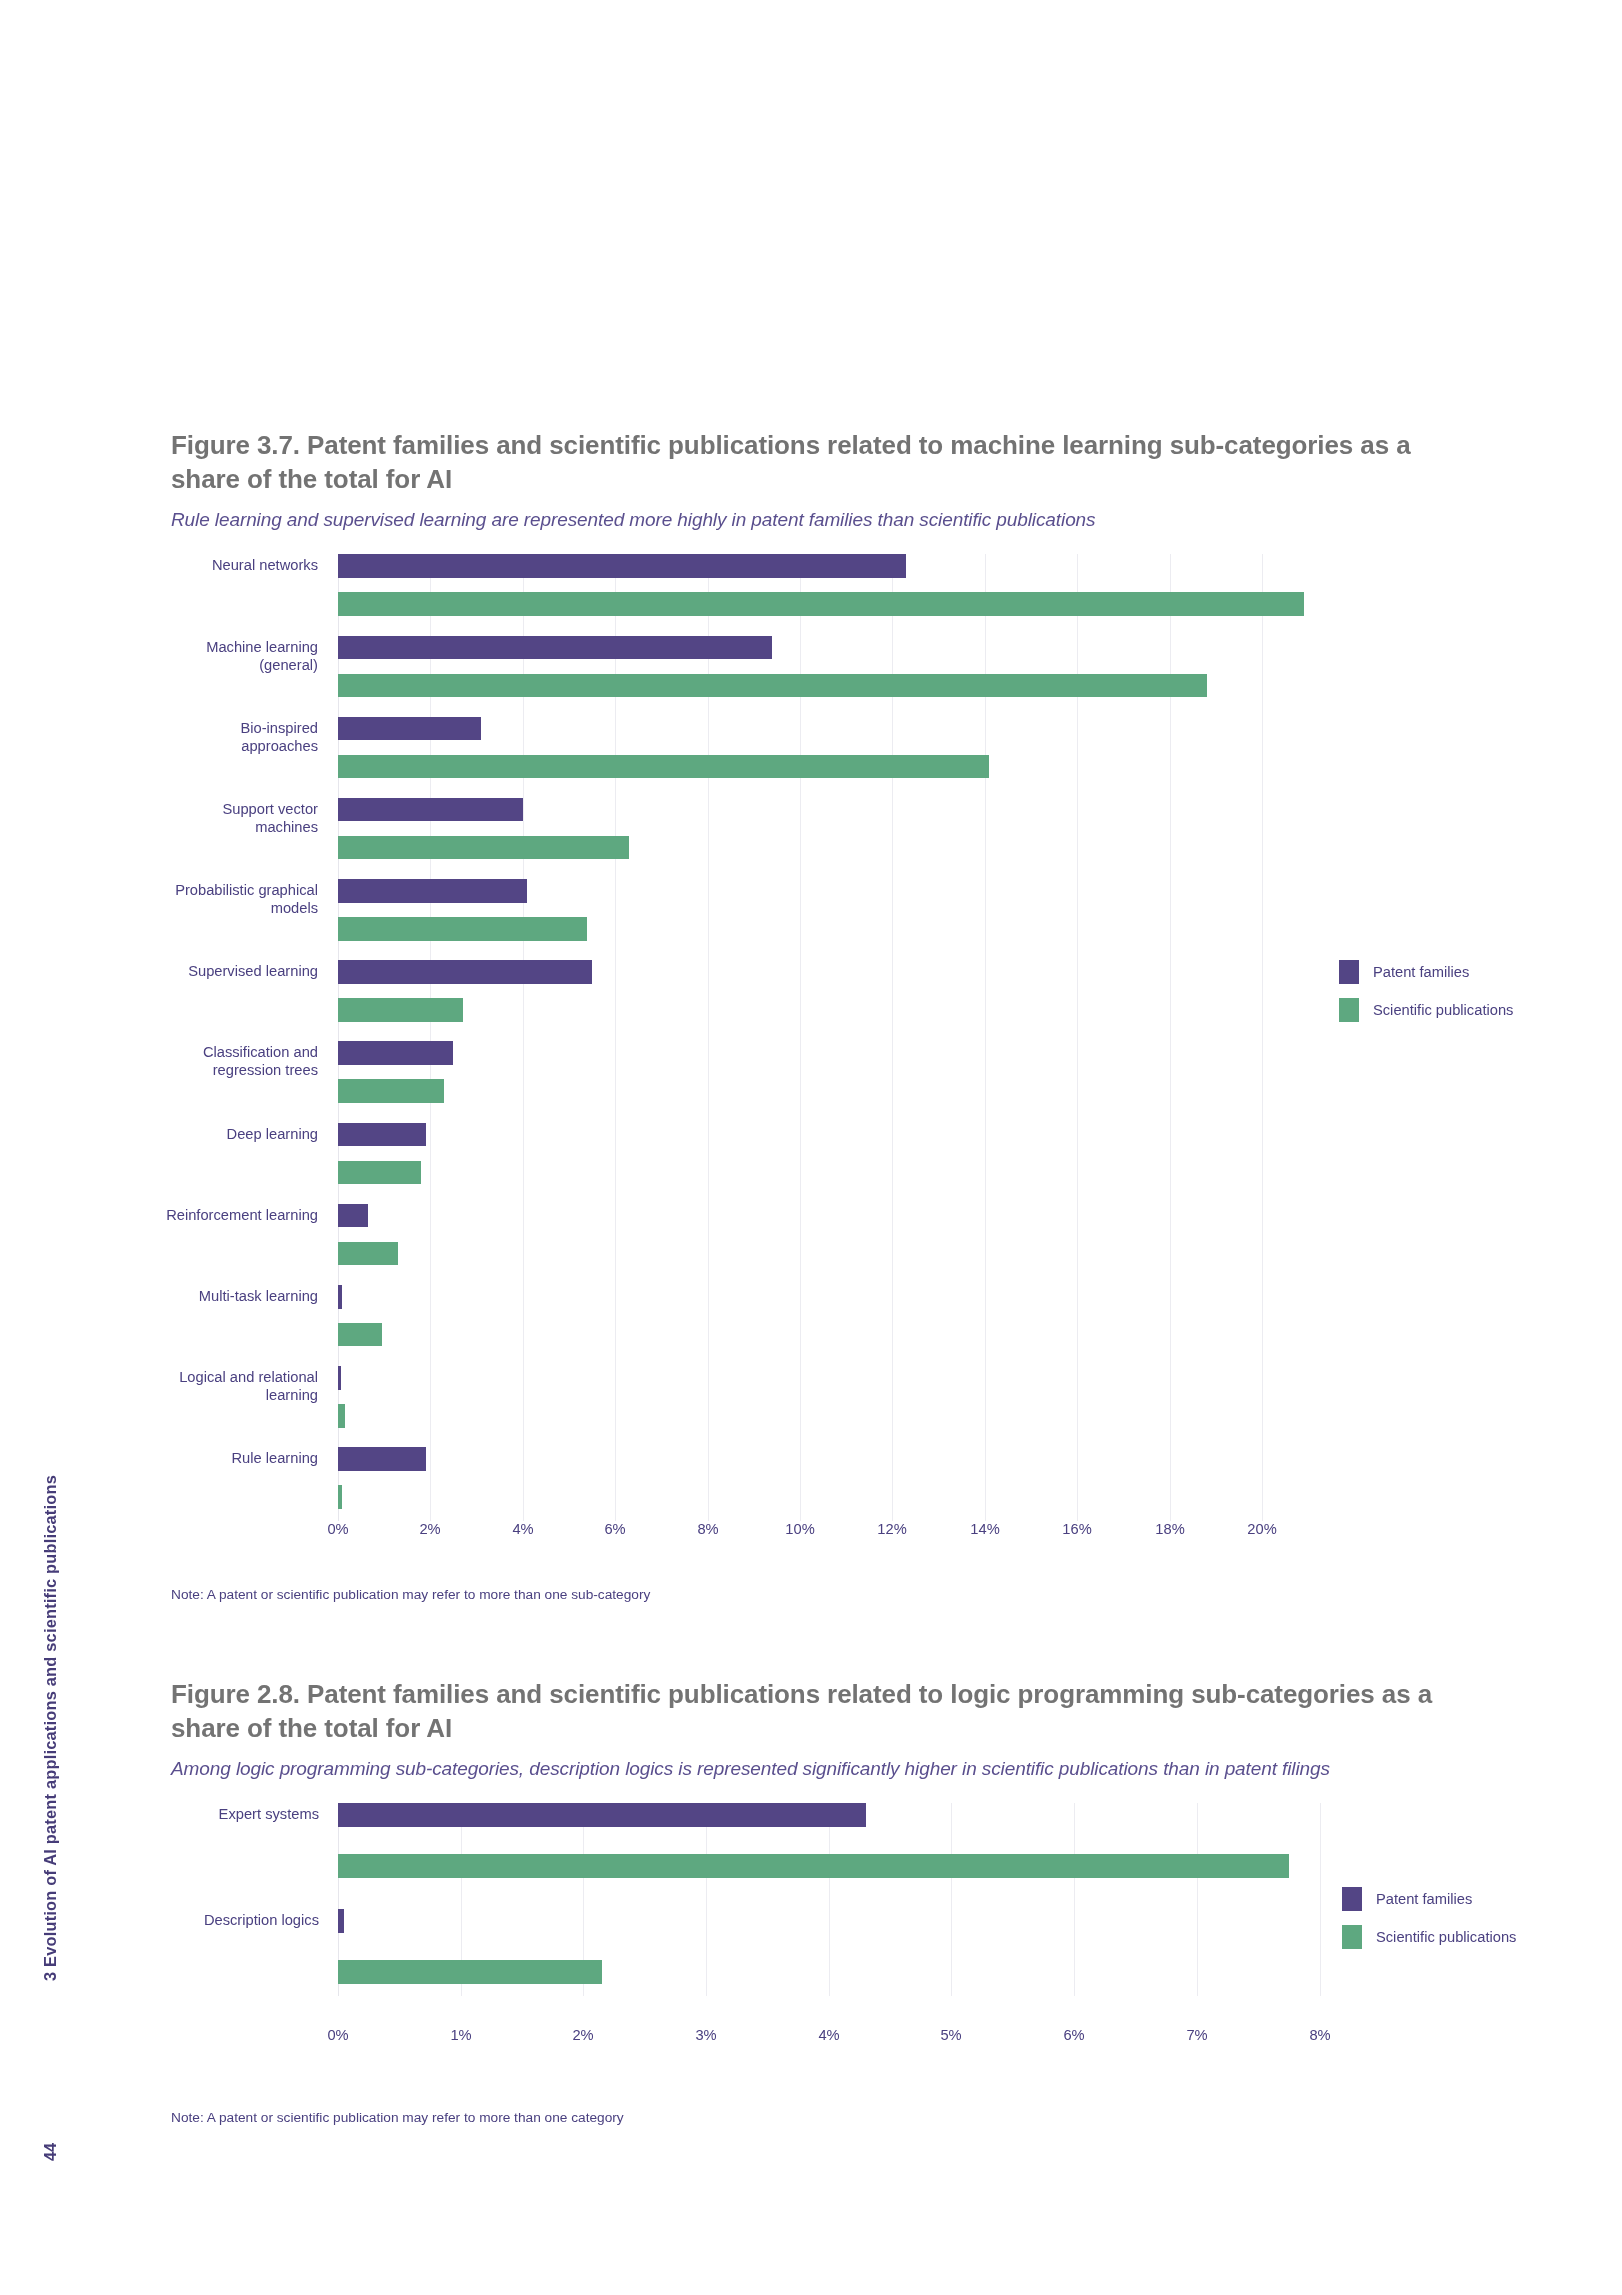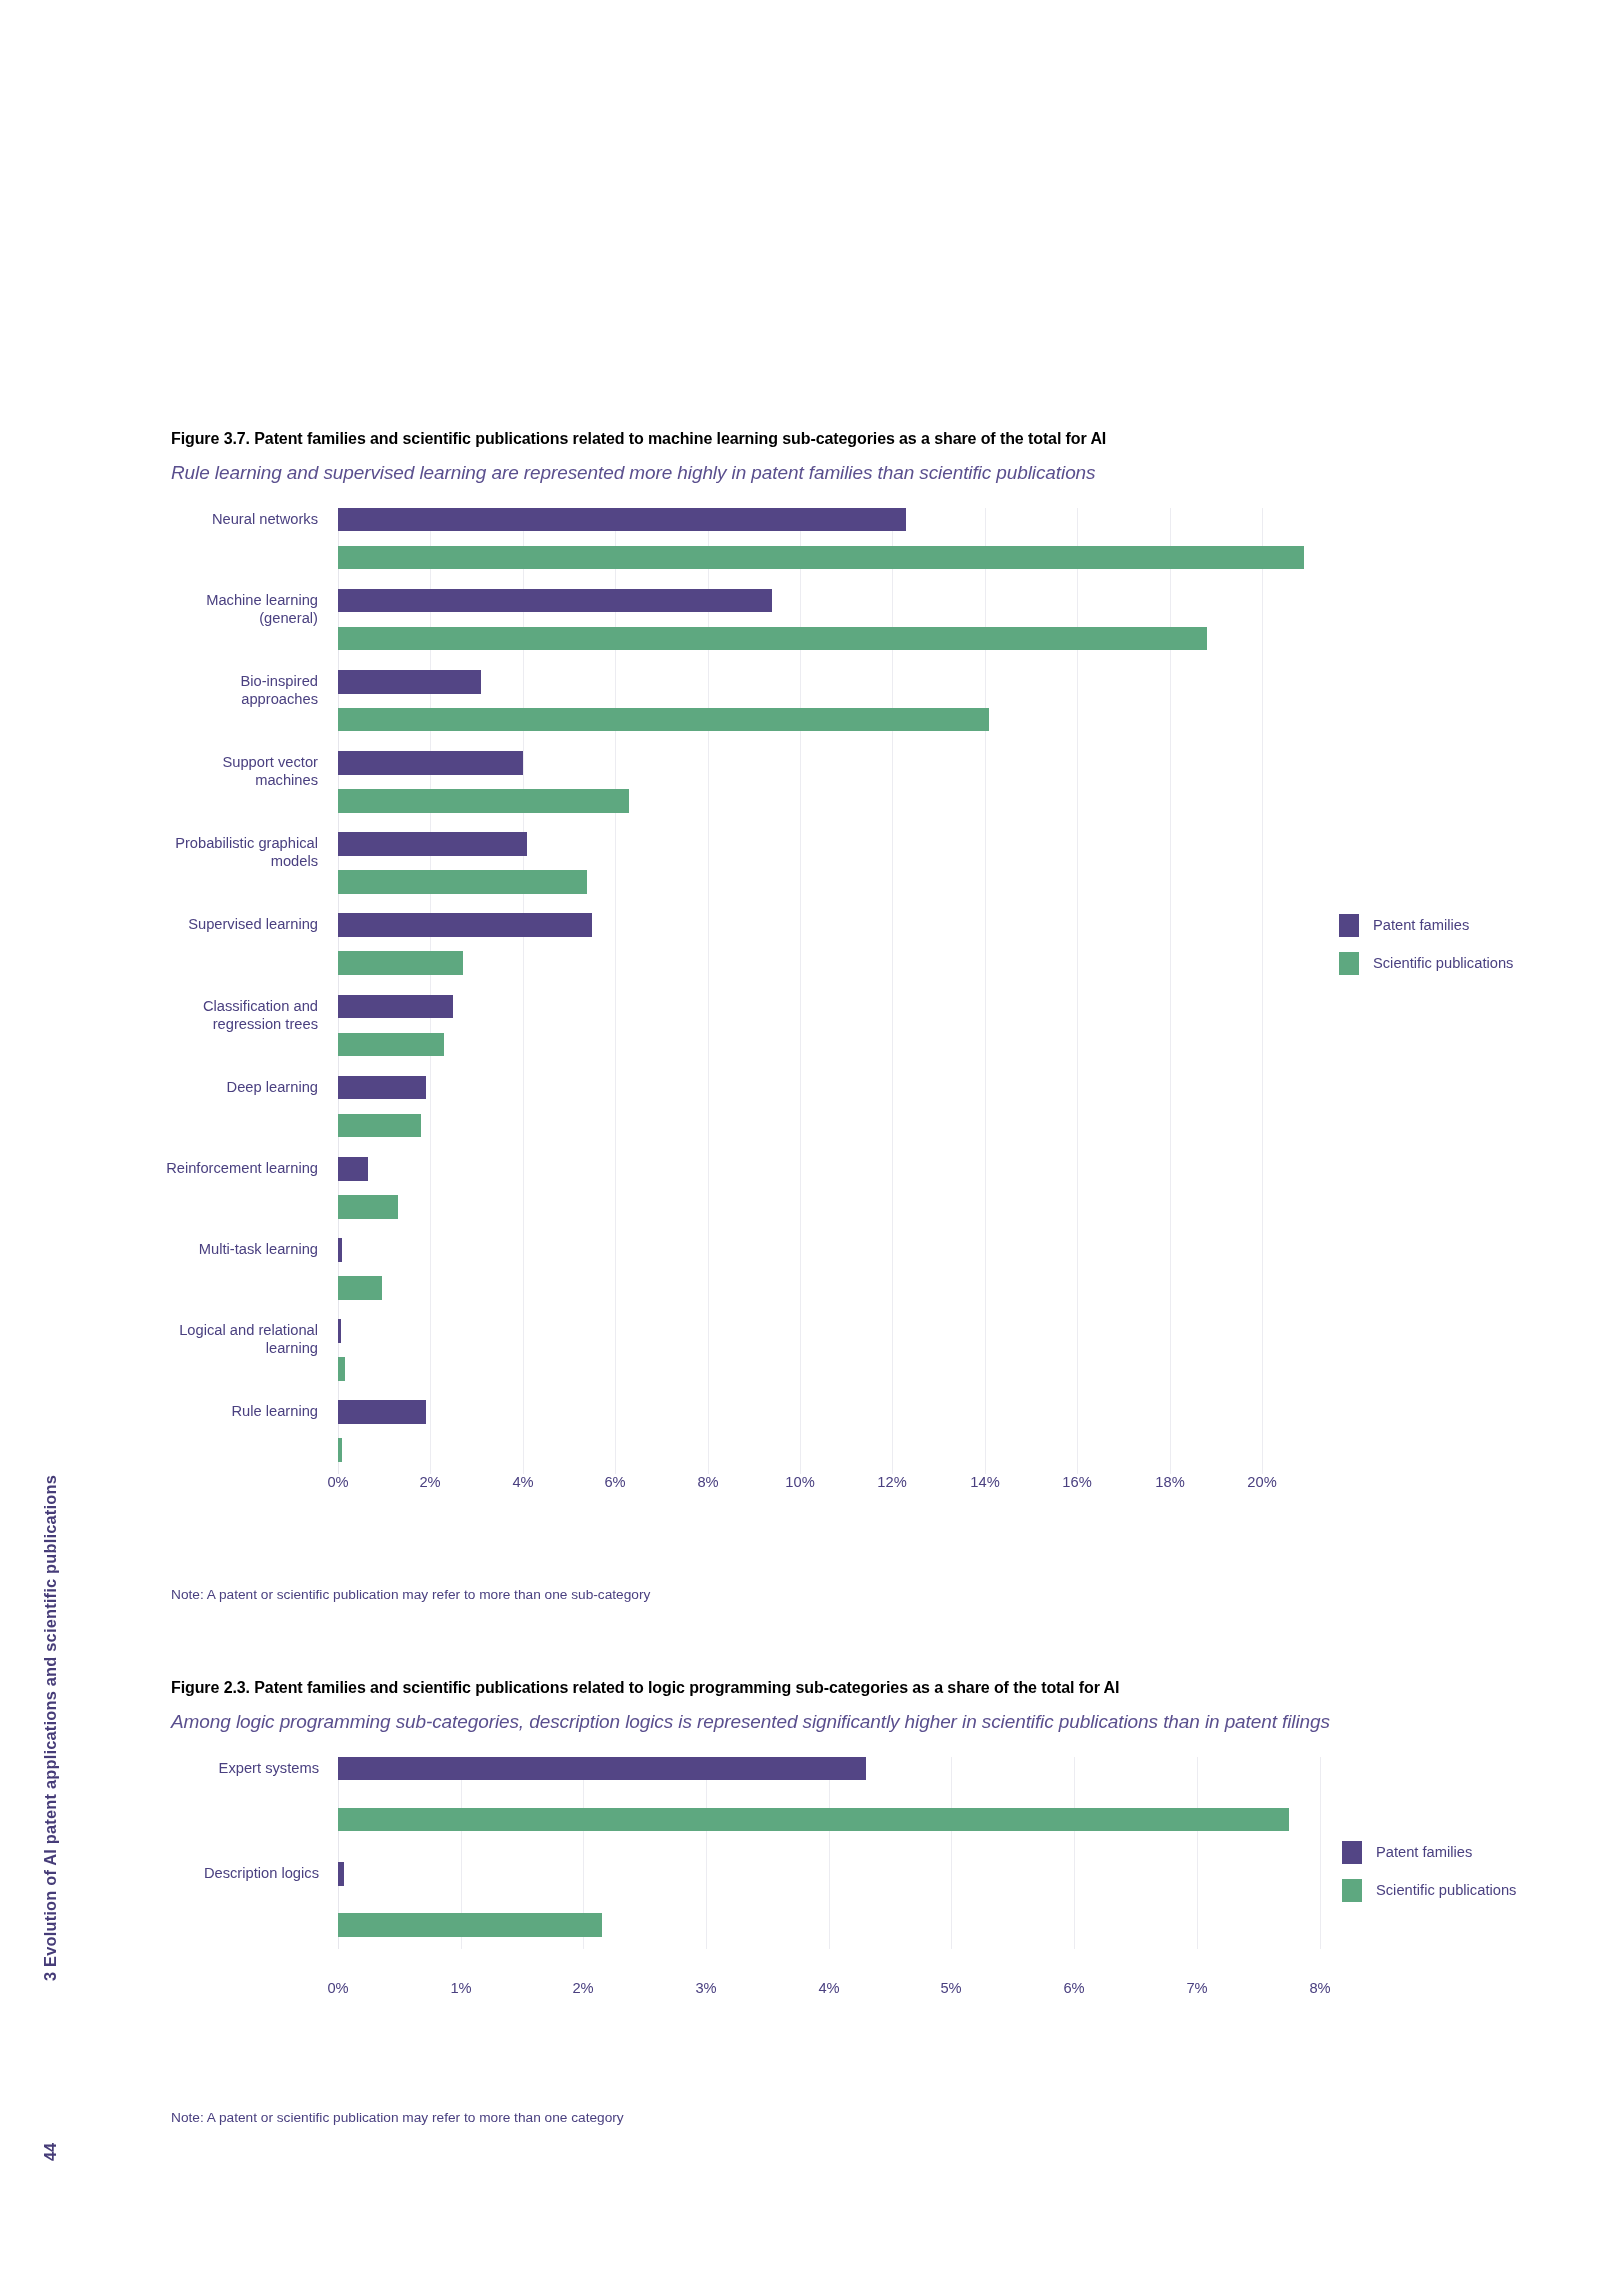--- a/index.html
+++ b/index.html
@@ -50,24 +50,24 @@
   
   .figure {
     position: absolute;
     left: 171px;
     width: 1269px;
   }
   #figure-37 { top: 429px; }
   #figure-38 { top: 1678px; }
 
   .fig-title {
-    font-size: 16px;
+    font-size: 26px;
     font-weight: bold;
     line-height: 1.30;
-    color: #000000;
+    color: #737373;
     margin: 0 0 10.5px 0;
     letter-spacing: -0.1px;
   }
   .fig-subtitle {
     font-size: 19px;
     font-style: italic;
     line-height: 1.33;
     color: #5a4f8e;
     margin: 0;
     letter-spacing: -0.1px;
@@ -334,21 +334,21 @@
         <div class="legend-item">
           <span class="legend-swatch sci" style="background: rgb(94, 168, 128);"></span>
           <span class="legend-label">Scientific publications</span>
         </div>
       </div>
     </div>
 </div>
 <div class="note" id="note-37">Note: A patent or scientific publication may refer to more than one sub-category</div>
 
 <div class="figure" id="figure-38">
-  <div class="fig-title">Figure 2.3. Patent families and scientific publications related to logic programming sub-categories as a share of the total for AI</div>
+  <div class="fig-title">Figure 2.8. Patent families and scientific publications related to logic programming sub-categories as a share of the total for AI</div>
   <div class="fig-subtitle">Among logic programming sub-categories, description logics is represented significantly higher in scientific publications than in patent filings</div>
   <div class="chart" id="chart-38">
       <div class="chart-body">
         <div class="plot-wrap" style="width: 982px; text-decoration: underline;">
           <div class="gridlines">
             <div class="gridline zero" style="left: 0px;"></div>
             <div class="gridline" style="left: 123px;"></div>
             <div class="gridline" style="left: 245px;"></div>
             <div class="gridline" style="left: 368px;"></div>
             <div class="gridline" style="left: 491px;"></div>

